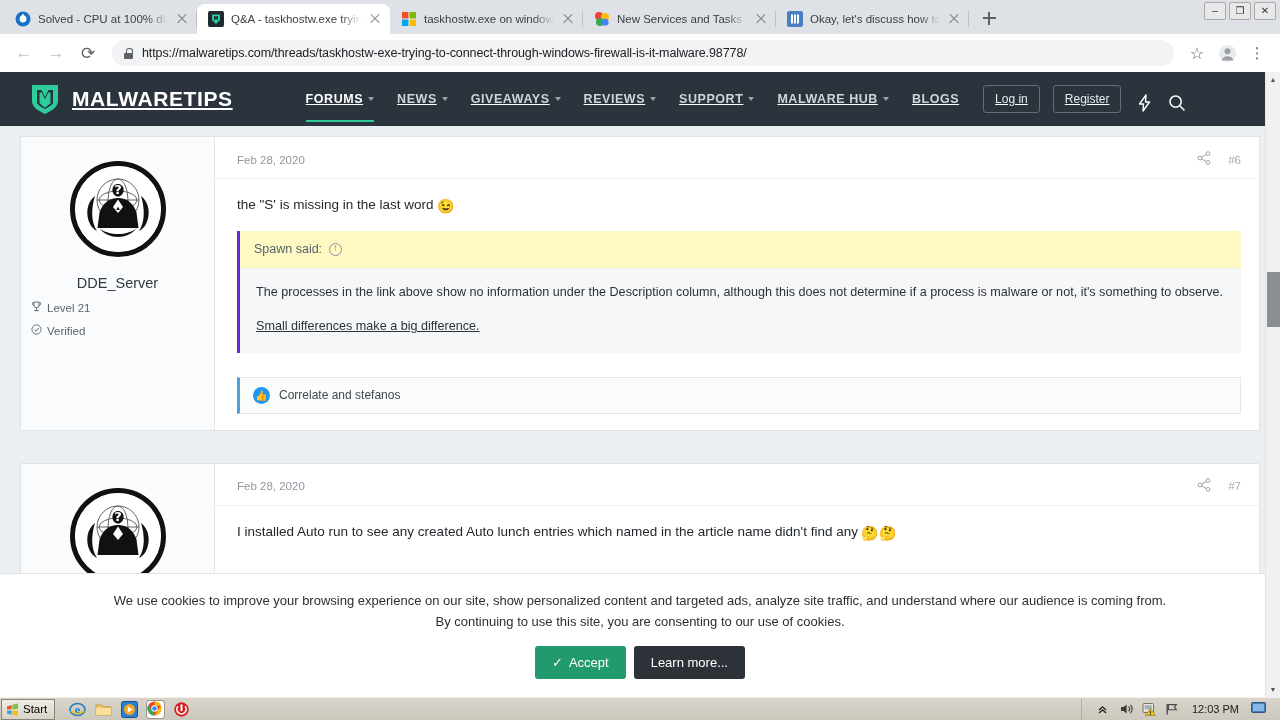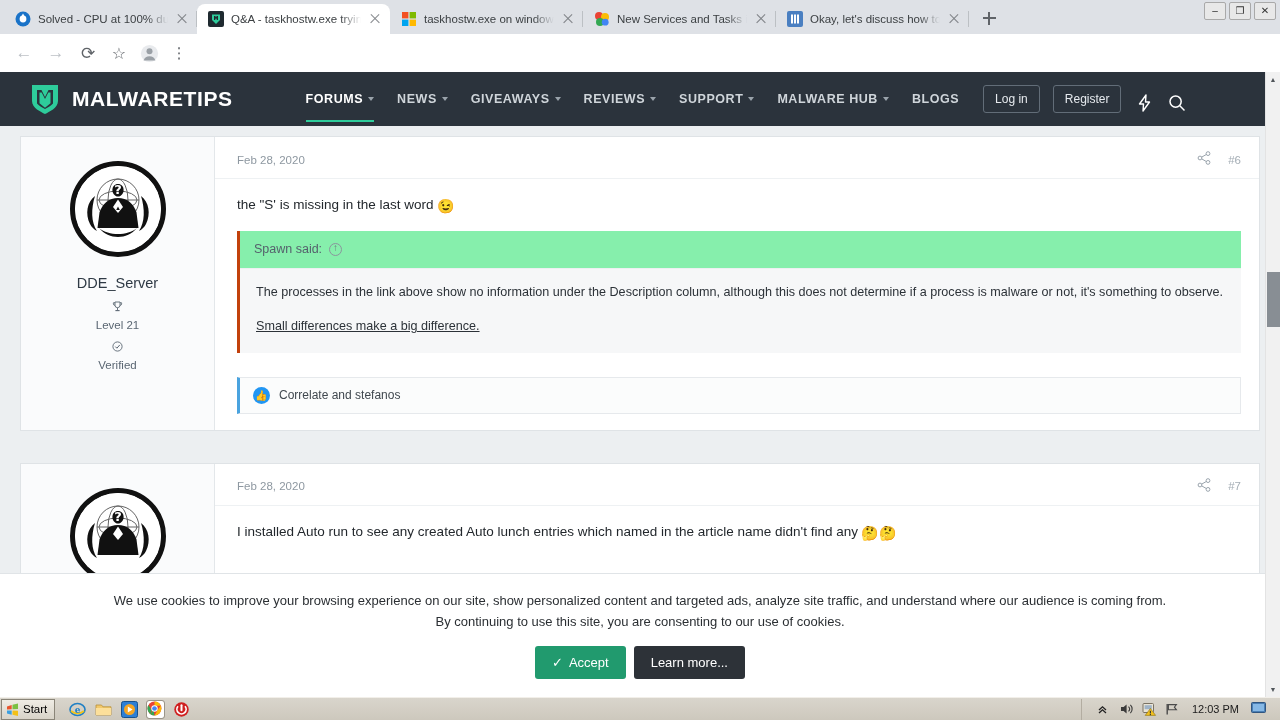--- a/index.html
+++ b/index.html
@@ -69,21 +69,21 @@
   .lock::before { content:""; position:absolute; bottom:0; left:0; width:9px; height:6px; background:#5f6368; border-radius:1px; }
   .lock::after { content:""; position:absolute; top:0; left:2px; width:5px; height:6px; border:1.4px solid #5f6368; border-bottom:none; border-radius:3px 3px 0 0; }
   .omnibox .url { white-space: nowrap; overflow: hidden; letter-spacing: -.1px; }
   .tbicon { width: 26px; height: 26px; display:flex; align-items:center; justify-content:center; color:#5f6368; }
 
   
   .viewport { position: relative; width: 1280px; height: 625px; background: #eceff1; overflow: hidden; }
 
   .sitehdr {
     height: 54px; background: #2b333c; display: flex; align-items: center;
-    padding: 0 26px 0 30px; color: #fff; position: relative;
+    padding: 0 26px 0 30px; color: #fff; position: relative; text-decoration: underline;
   }
   .logo { display: flex; align-items: center; gap: 12px; }
   .logo .shield { width: 30px; height: 32px; position: relative; }
   .logo .ltext { font-size: 21px; font-weight: bold; letter-spacing: .6px; }
   .nav { display: flex; align-items: center; gap: 23px; margin-left: 73px; }
   .navitem {
     font-size: 12.5px; font-weight: bold; letter-spacing: .55px; color: #cfd5da;
     display: flex; align-items: center; gap: 5px; position: relative; padding: 6px 0;
   }
   .navitem.active { color: #fff; }
@@ -107,34 +107,34 @@
   .post + .post { margin-top: 32px; }
   .pside {
     width: 194px; flex: 0 0 194px; border-right: 1px solid #e3e7ea;
     padding: 24px 10px 18px; text-align: center; background: #fafbfc;
   }
   .avatar {
     width: 96px; height: 96px; border-radius: 50%; margin: 0 auto;
     background: #fff; border: 5px solid #111; position: relative; overflow: hidden;
   }
   .uname { margin-top: 18px; font-size: 14.5px; color: #2f3a45; font-weight: 500; }
-  .ubadge { margin-top: 10px; font-size: 11.5px; color: #5a6672; display: flex; align-items: center; justify-content: flex-start; gap: 5px; flex-direction: column; }
+  .ubadge { margin-top: 10px; font-size: 11.5px; color: #5a6672; display: flex; align-items: center; justify-content: flex-start; gap: 5px; }
   .pmain { flex: 1 1 auto; padding: 0; position: relative; }
   .pmeta {
     display: flex; align-items: center; padding: 14px 18px 10px 22px;
     border-bottom: 1px solid #eef1f3; font-size: 11.5px; color: #8e98a1;
   }
   .pmeta .spacer { flex: 1 1 auto; }
   .pmeta .share { margin-right: 17px; font-size: 12px; color: #9aa4ad; }
   .pnum { color: #a4adb5; font-size: 11.5px; }
   .pbody { padding: 16px 18px 4px 22px; font-size: 13.5px; color: #23282d; line-height: 1.5; }
   .emoji { font-size: 14px; vertical-align: -2px; }
 
   blockquote.q {
-    margin: 14px 0 0; border-left: 3px solid #c2410c; background: #86efac;
+    margin: 14px 0 0; border-left: 3px solid #6d28d9; background: #fef9c3;
   }
   .qhdr { padding: 9px 14px; font-size: 12.5px; color: #55616c; border-bottom: 1px solid #edf0f2;
           display: flex; align-items: center; gap: 7px; }
   .qarrow { width: 13px; height: 13px; border: 1px solid #8b959d; border-radius: 50%; position: relative; }
   .qarrow::before { content:"↑"; position:absolute; left:0; top:-3.5px; width:11px; text-align:center; font-size:10px; color:#6c767e; }
   .qbody { background: #f6f7f8; padding: 14px 16px 16px; font-size: 12.6px; color: #2c3238; line-height: 1.55; }
   .qbody p + p { margin-top: 15px; text-decoration: underline; }
 
   .reactions {
     margin: 20px 18px 16px 22px; border: 1px solid #e6e9ec; border-left: 3px solid #4aa3df;
@@ -268,20 +268,24 @@
       <div class="winbtn">–</div>
       <div class="winbtn">❐</div>
       <div class="winbtn">✕</div>
     </div>
   </div>
 
   <div class="toolbar">
     <div class="navbtn disabled">←</div>
     <div class="navbtn disabled">→</div>
     <div class="navbtn">⟳</div>
+    <div class="omnibox">
+      <span class="lock"></span>
+      <span class="url">https://malwaretips.com/threads/taskhostw-exe-trying-to-connect-through-windows-firewall-is-it-malware.98778/</span>
+    </div>
     <div class="tbicon" style="font-size:16px">☆</div>
     <div class="tbicon">
       <svg width="19" height="19" viewBox="0 0 19 19">
           <circle cx="9.5" cy="9.5" r="8.6" fill="#e8eaed"></circle>
           <circle cx="9.5" cy="7.3" r="3" fill="#9aa0a6"></circle>
           <path d="M3.6 16.4a6.3 6.3 0 0 1 11.8 0z" fill="#9aa0a6"></path>
         </svg>
     </div>
     <div class="tbicon" style="font-size:15px">⋮</div>
   </div>

